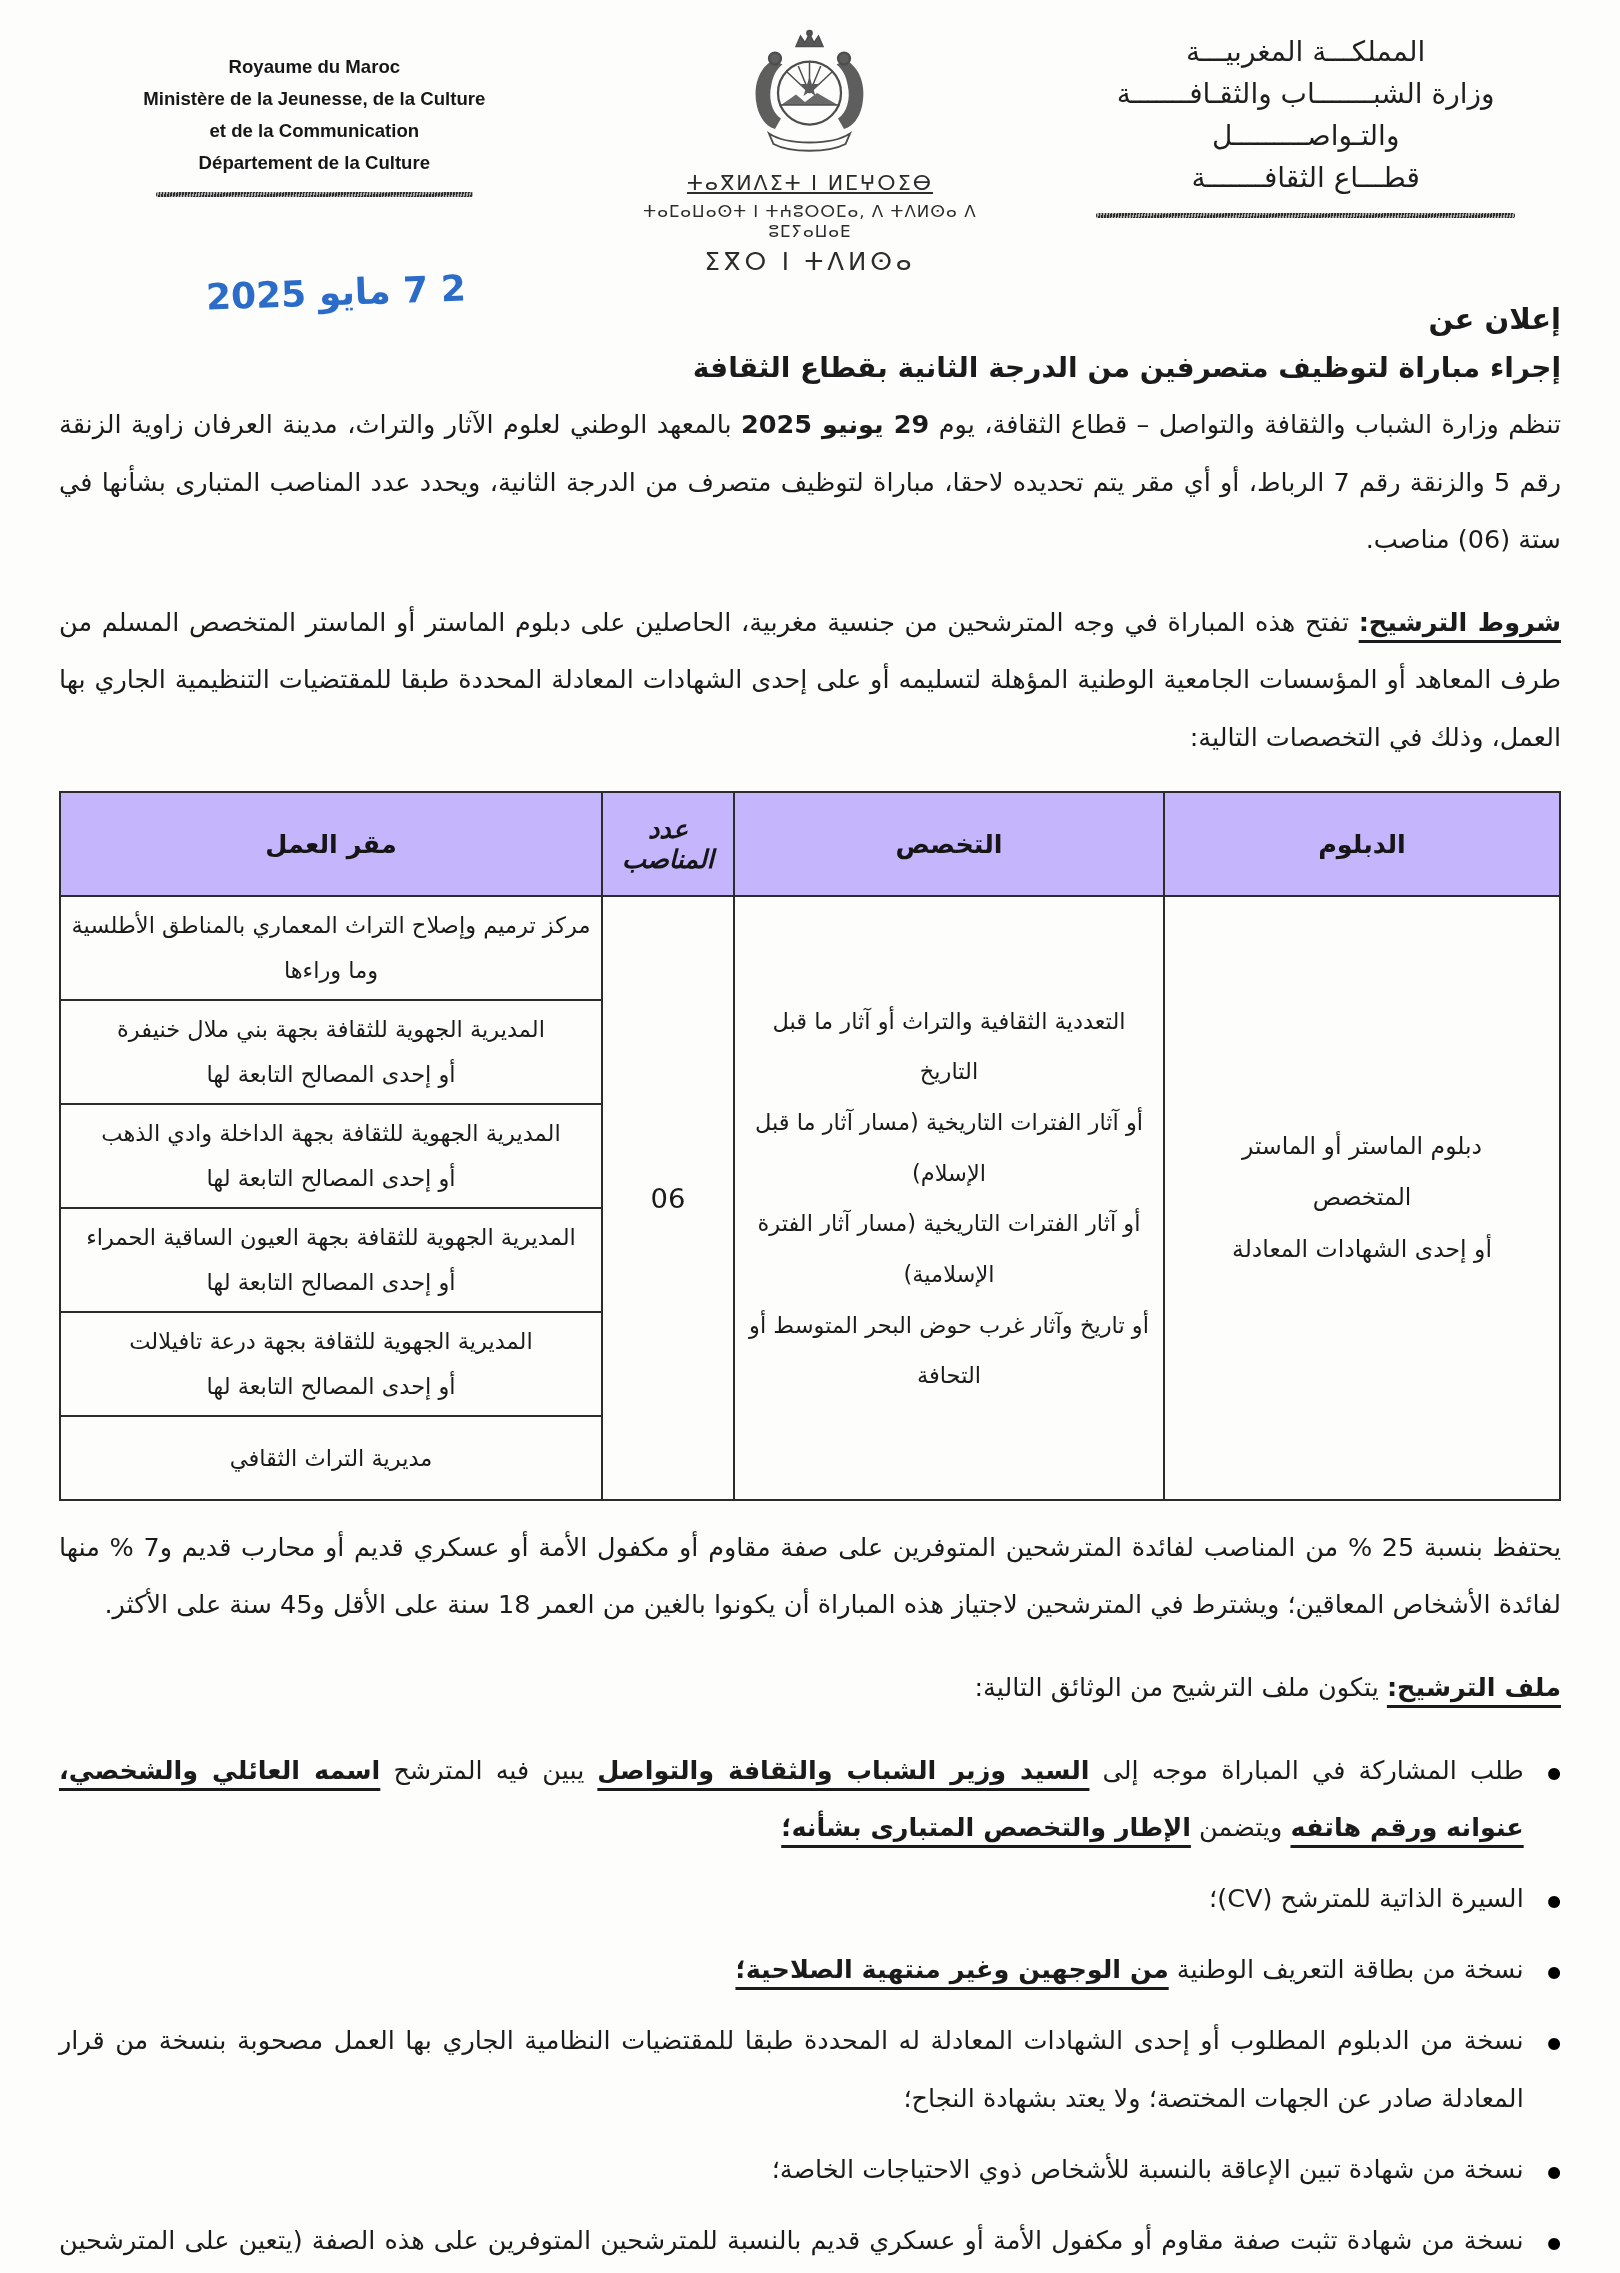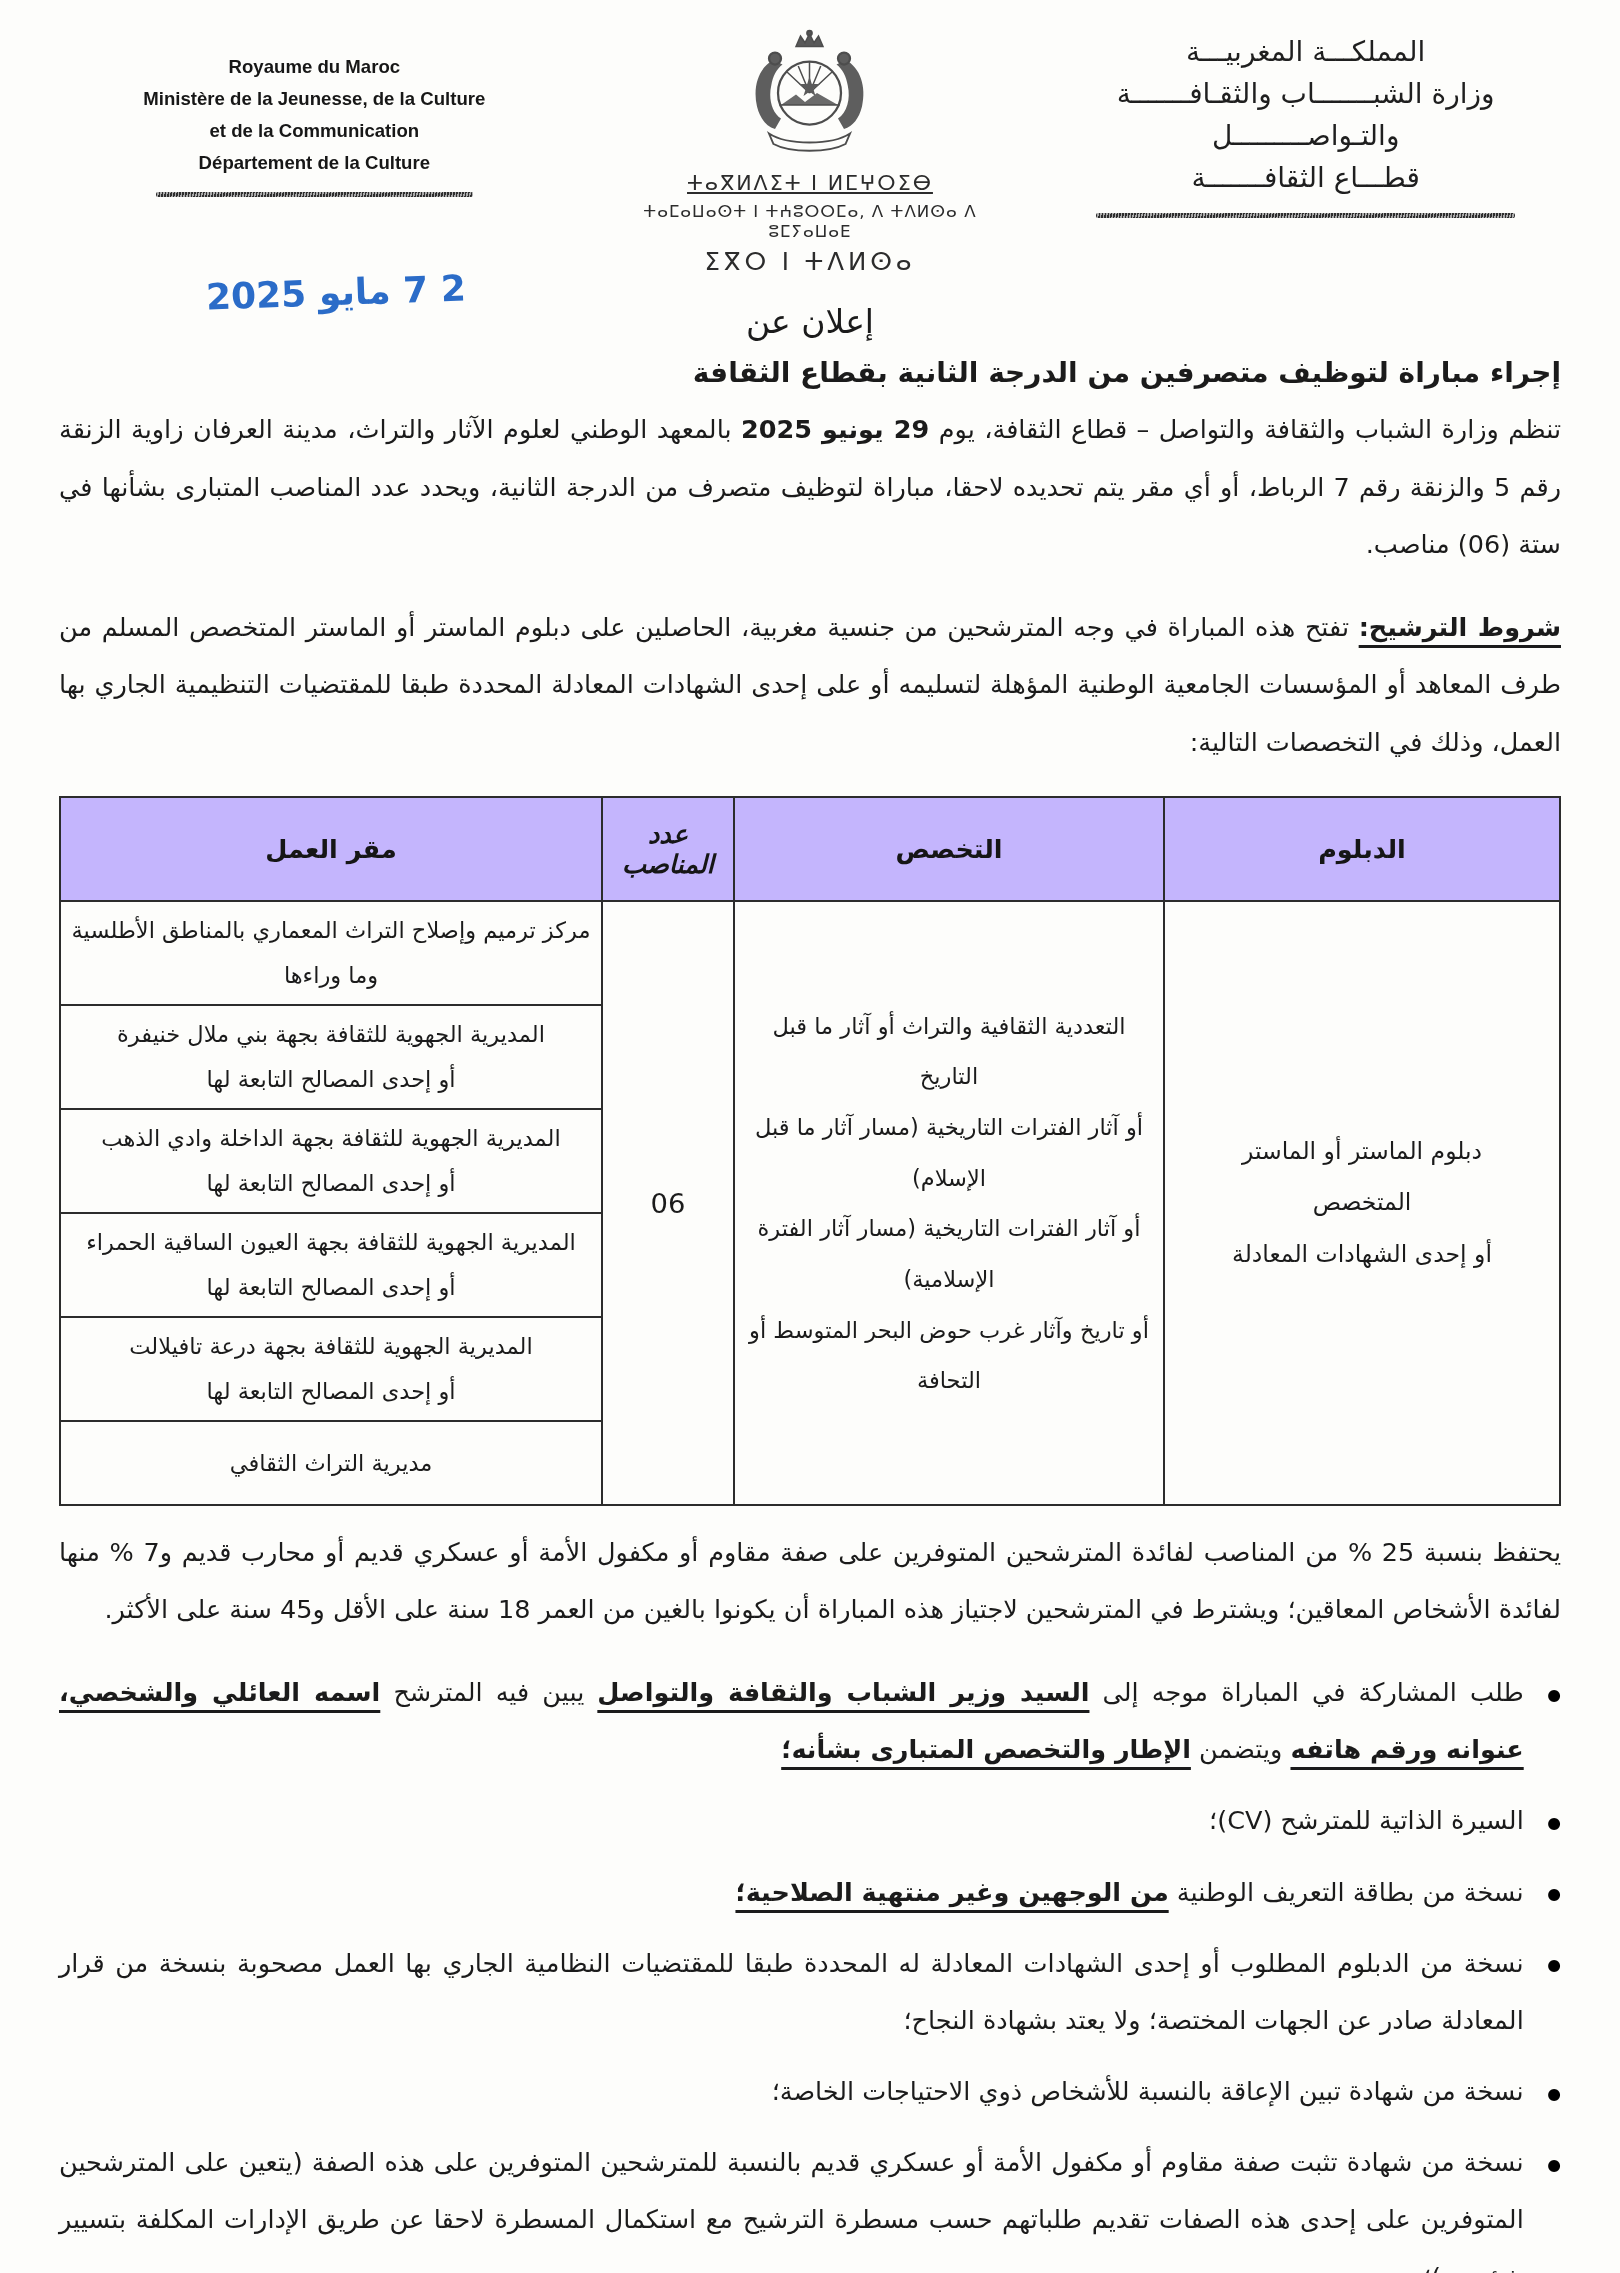--- a/index.html
+++ b/index.html
@@ -38,21 +38,21 @@
   
   .stamp {
     position:absolute; left:206px; top:272px;
     direction:rtl;
     color:#2b6cc8; font-weight:bold; font-size:36px; letter-spacing:2px;
     transform:rotate(-2deg);
     white-space:nowrap;
   }
 
   
-  .title { text-align:center; font-weight:normal; font-size:33px; margin-top:25.5px; }
+  .title { text-align:right; font-weight:bold; font-size:29px; margin-top:25.5px; }
   .subtitle { text-align:right; font-weight:bold; font-size:28px; margin-top:15.7px; direction:rtl; }
 
   
   .para {
     direction:rtl; text-align:justify;
     font-size:25.5px; line-height:2.25; margin-top:11.8px;
   }
   .b { font-weight:bold; }
   .u { text-decoration:underline; text-decoration-thickness:2.5px; text-underline-offset:8.8px; }
 
@@ -204,20 +204,21 @@
         <td class="cell-workplace">
           <div>مديرية التراث الثقافي</div>
 
         </td>
       </tr>
     </tbody>
   </table>
 
   <p class="para" style="margin-top:17.6px;"><span>يحتفظ بنسبة 25 % من المناصب لفائدة المترشحين المتوفرين على صفة مقاوم أو مكفول الأمة أو عسكري قديم أو محارب قديم و7 % منها لفائدة الأشخاص المعاقين؛ ويشترط في المترشحين لاجتياز هذه المباراة أن يكونوا بالغين من العمر 18 سنة على الأقل و45 سنة على الأكثر.</span></p>
 
+  <p class="para" style="margin-top:15.7px;"><span class="b u">ملف الترشيح:</span><span> يتكون ملف الترشيح من الوثائق التالية:</span></p>
 
   <ul class="docs">
     <li>
       <span class="marker">●</span>
       <span class="li-text"><span>طلب المشاركة في المباراة موجه إلى </span><span class="b u">السيد وزير الشباب والثقافة والتواصل</span><span> يبين فيه المترشح </span><span class="b u">اسمه العائلي والشخصي، عنوانه ورقم هاتفه</span><span> ويتضمن </span><span class="b u">الإطار والتخصص المتبارى بشأنه؛</span></span>
     </li>
     <li>
       <span class="marker">●</span>
       <span class="li-text"><span>السيرة الذاتية للمترشح (CV)؛</span></span>
     </li>

